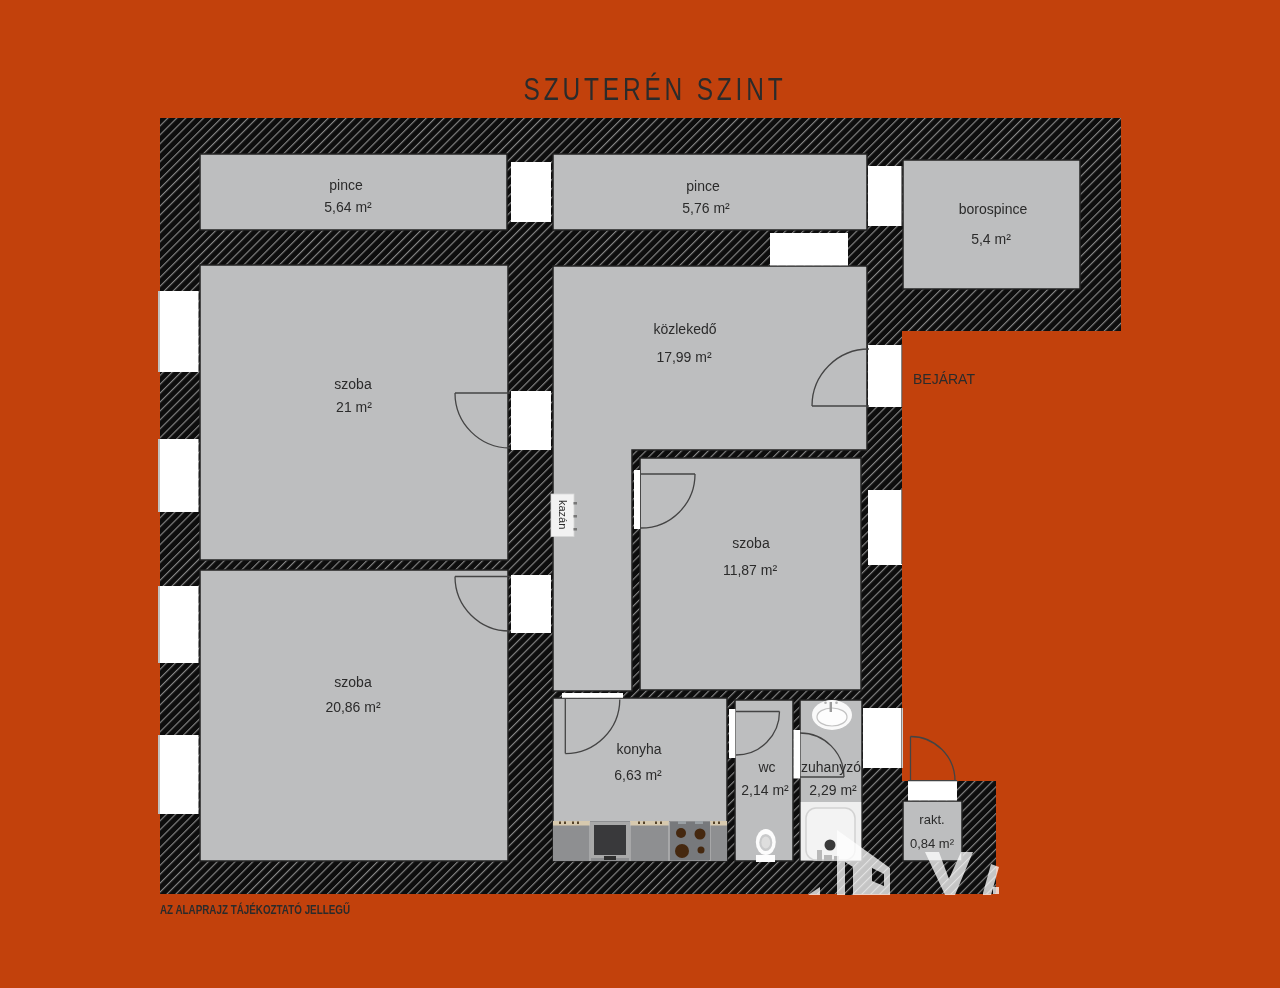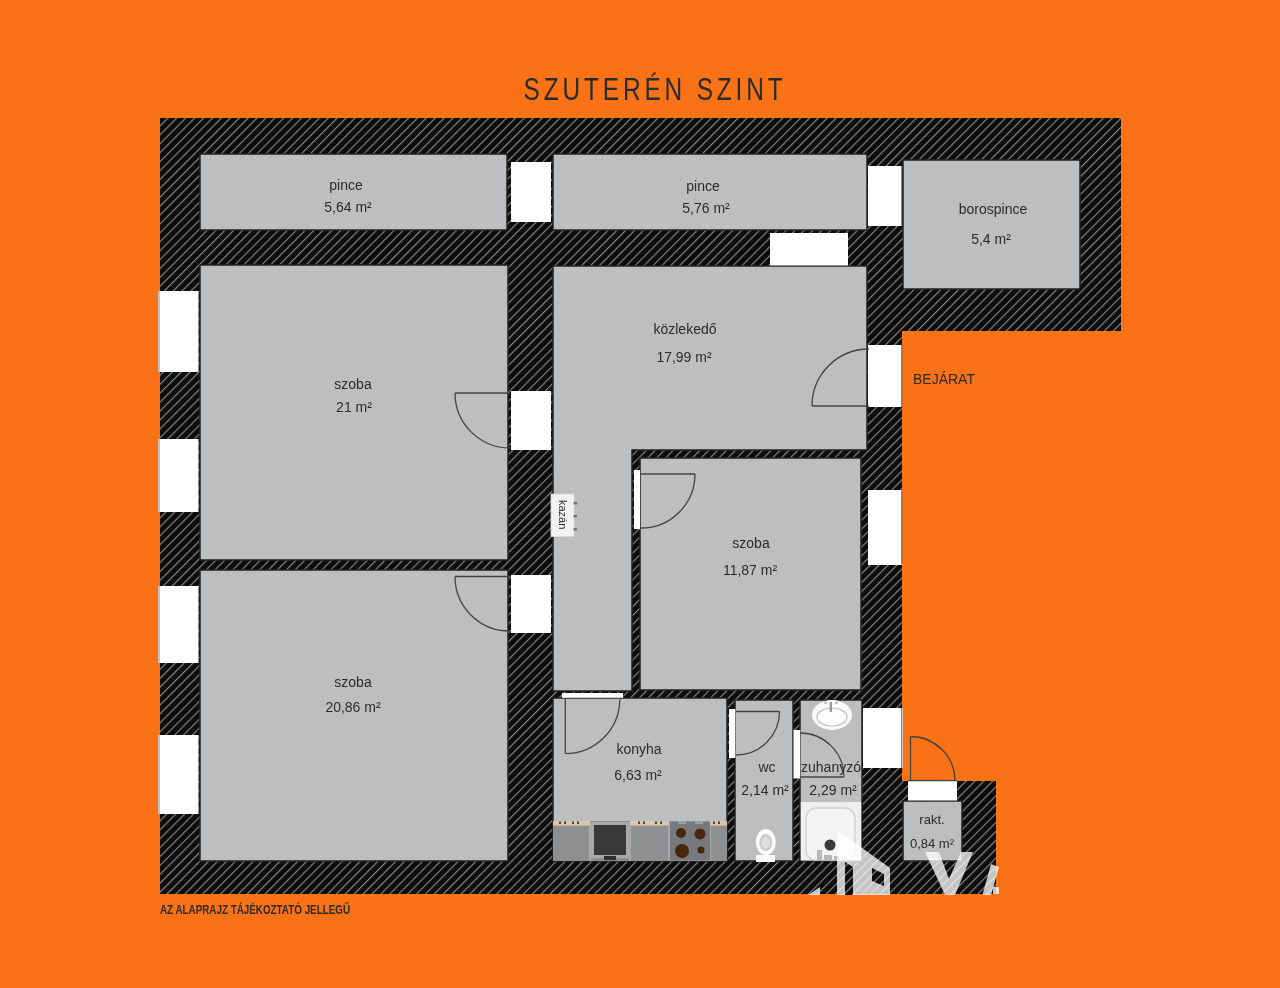--- a/index.html
+++ b/index.html
@@ -1,16 +1,16 @@
 <!DOCTYPE html>
 <html><head>
 <meta charset="utf-8">
 <style>
   html,body{margin:0;padding:0;background:#fff;}
-  #page{position:relative;width:1280px;height:988px;background:#f97316;overflow:hidden;
+  #page{position:relative;width:1280px;height:988px;background:#c2410c;overflow:hidden;
         font-family:"Liberation Sans", sans-serif;}
   svg{position:absolute;left:0;top:0;}
   text{font-family:"Liberation Sans", sans-serif;fill:#2b2b2b;}
 </style>
 </head>
 <body>
 <div id="page">
 <svg width="1280" height="988" viewBox="0 0 1280 988">
 <defs>
 <pattern id="hz" patternUnits="userSpaceOnUse" width="6.3" height="6.3" patternTransform="rotate(-45)">

